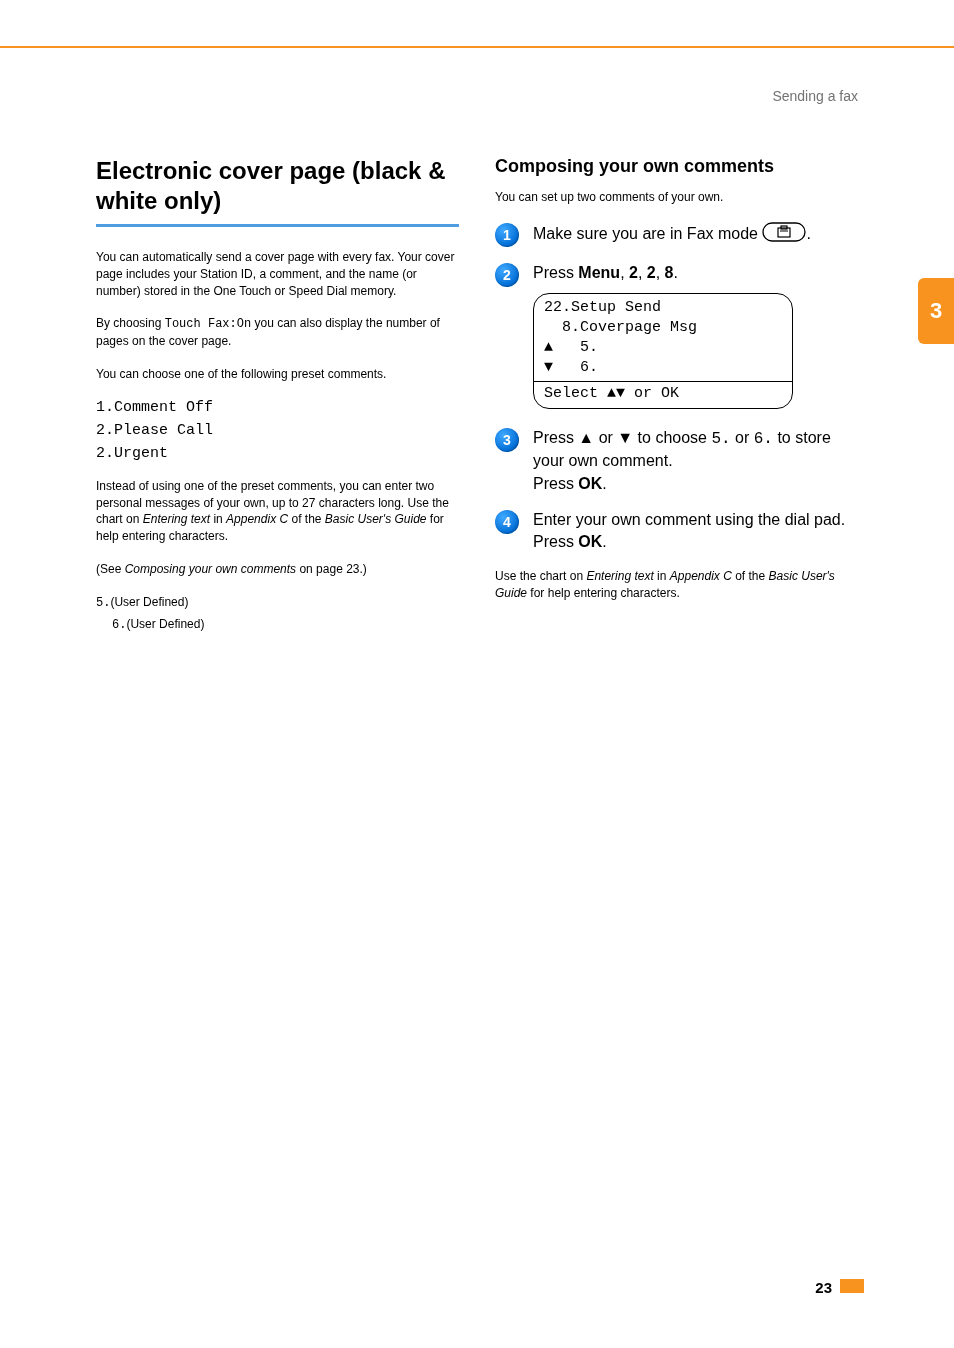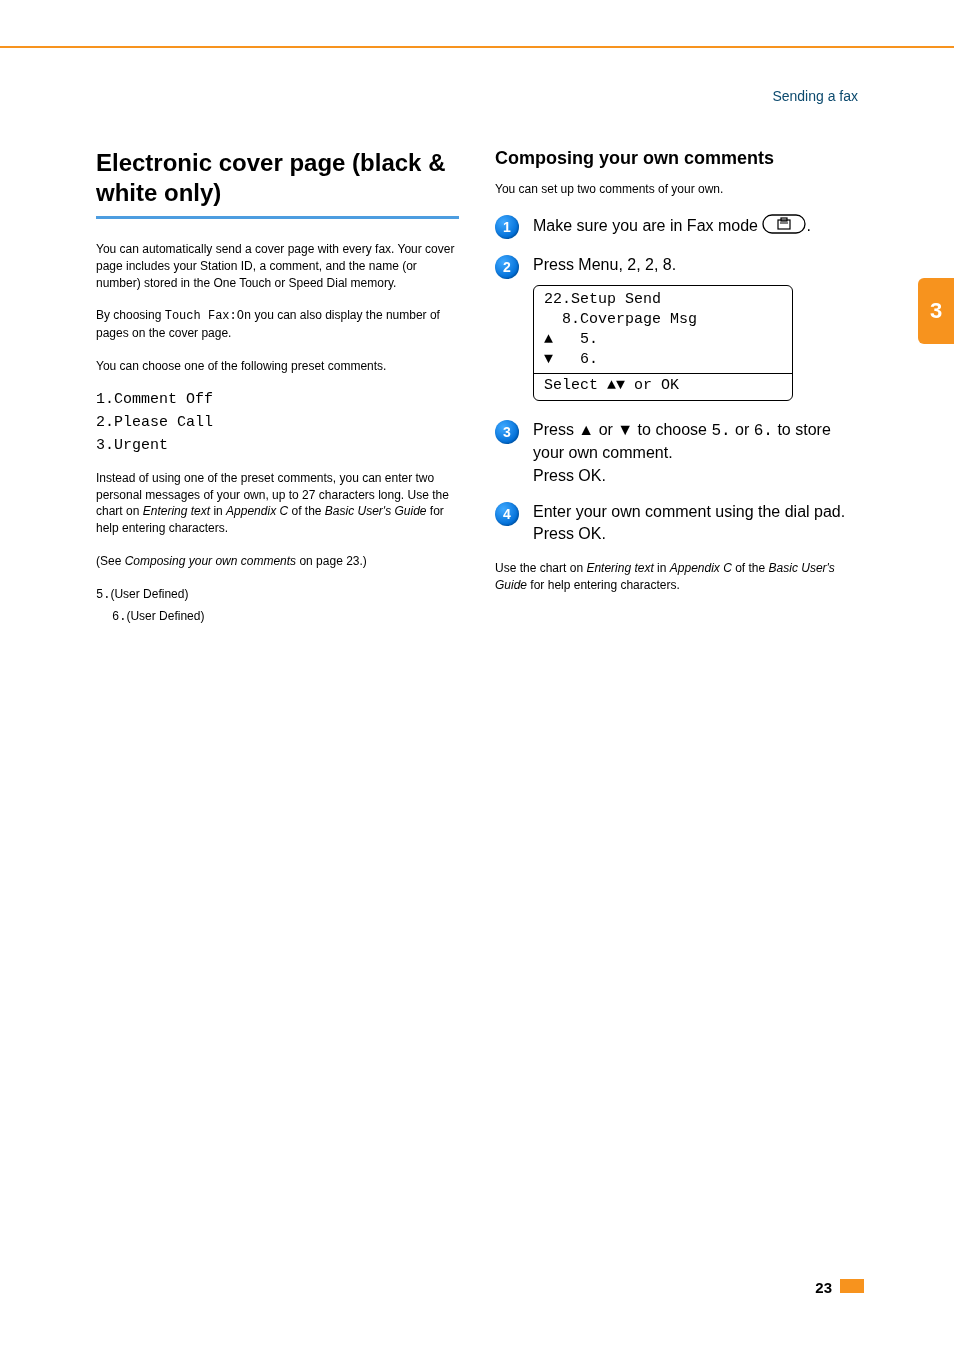--- a/index.html
+++ b/index.html
@@ -25,25 +25,25 @@
     left: 0;
     right: 0;
     height: 2px;
     background: var(--orange);
   }
   .header-right {
     position: absolute;
     top: 88px;
     right: 96px;
     font-size: 14px;
-    color: #0c4a6e;
+    color: #737373;
   }
   .content {
     position: absolute;
-    top: 148px;
+    top: 156px;
     left: 96px;
     right: 96px;
     display: flex;
     gap: 36px;
   }
   .col {
     flex: 1 1 0;
     min-width: 0;
   }
   h2.section-title {
@@ -100,21 +100,21 @@
     font-size: 16px;
     line-height: 1.4;
   }
   .fax-icon {
     display: inline-block;
     vertical-align: middle;
   }
   .lcd {
     font-family: "Courier New", Courier, monospace;
     border: 1.5px solid #000;
-    border-radius: 6px;
+    border-radius: 16px;
     padding: 4px 10px;
     margin: 8px 0 4px 0;
     width: 260px;
     font-size: 15px;
     line-height: 1.35;
   }
   .lcd .lcd-line { white-space: pre; }
   .lcd .lcd-sep {
     border-top: 1px solid #000;
     margin: 2px -10px;
@@ -144,21 +144,21 @@
   }
   .page-num {
     font-size: 15px;
     font-weight: bold;
   }
   .footer-bar {
     width: 24px;
     height: 14px;
     background: var(--orange);
   }
-  b { font-weight: normal; margin-top: 41px; }
+  b { font-weight: bold; margin-top: 41px; }
 </style>
 </head>
 <body>
 
 <div class="top-rule"></div>
 
 <div class="header-right">Sending a fax</div>
 
 <div class="side-tab">3</div>
 
@@ -173,21 +173,21 @@
 
     <p>
       <span>By choosing </span><span class="mono">Touch Fax:On</span><span> you can also display the number of pages on the cover page.</span>
     </p>
 
     <p>You can choose one of the following preset comments.</p>
 
     <div class="preset-list">
       <div>1.Comment Off</div>
       <div>2.Please Call</div>
-      <div>3.Urgent</div>
+      <div>2.Urgent</div>
     </div>
 
     <p style="margin-top:16px">
       <span>Instead of using one of the preset comments, you can enter two personal messages of your own, up to 27 characters long. Use the chart on </span><span class="italic">Entering text</span><span> in </span><span class="italic">Appendix C</span><span> of the </span><span class="italic">Basic User's Guide</span><span> for help entering characters.</span>
     </p>
 
     <p>
       <span>(See </span><span class="italic">Composing your own comments</span><span> on page 23.)</span>
     </p>
 

